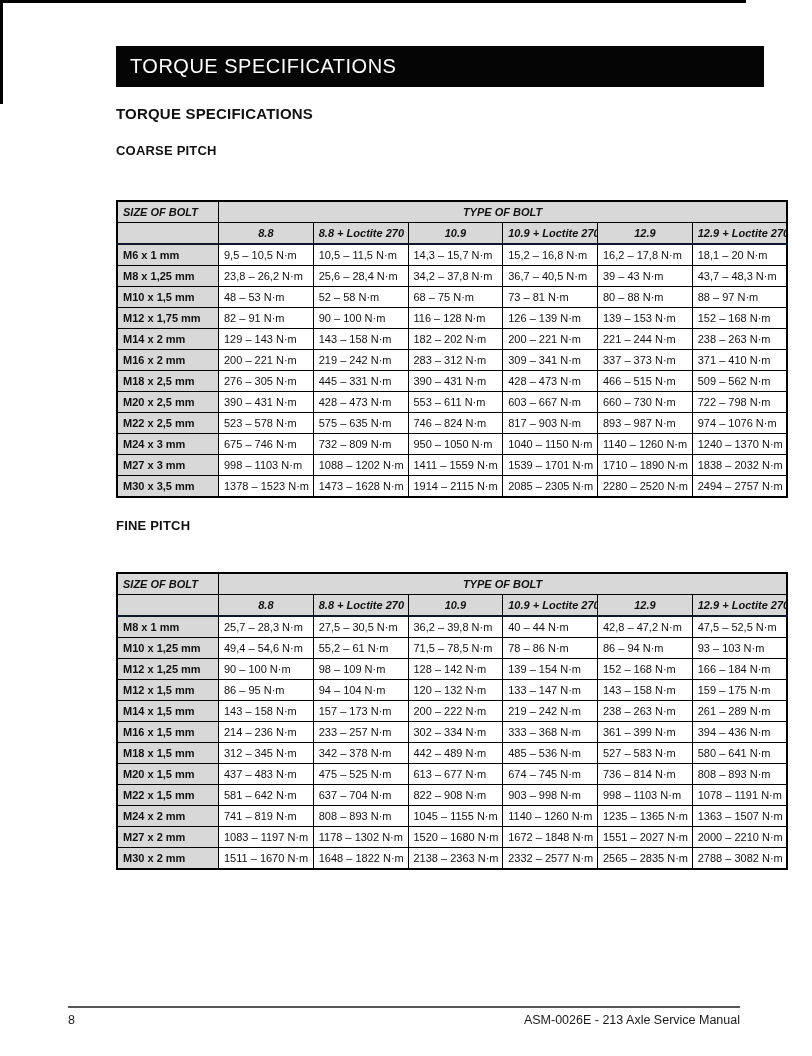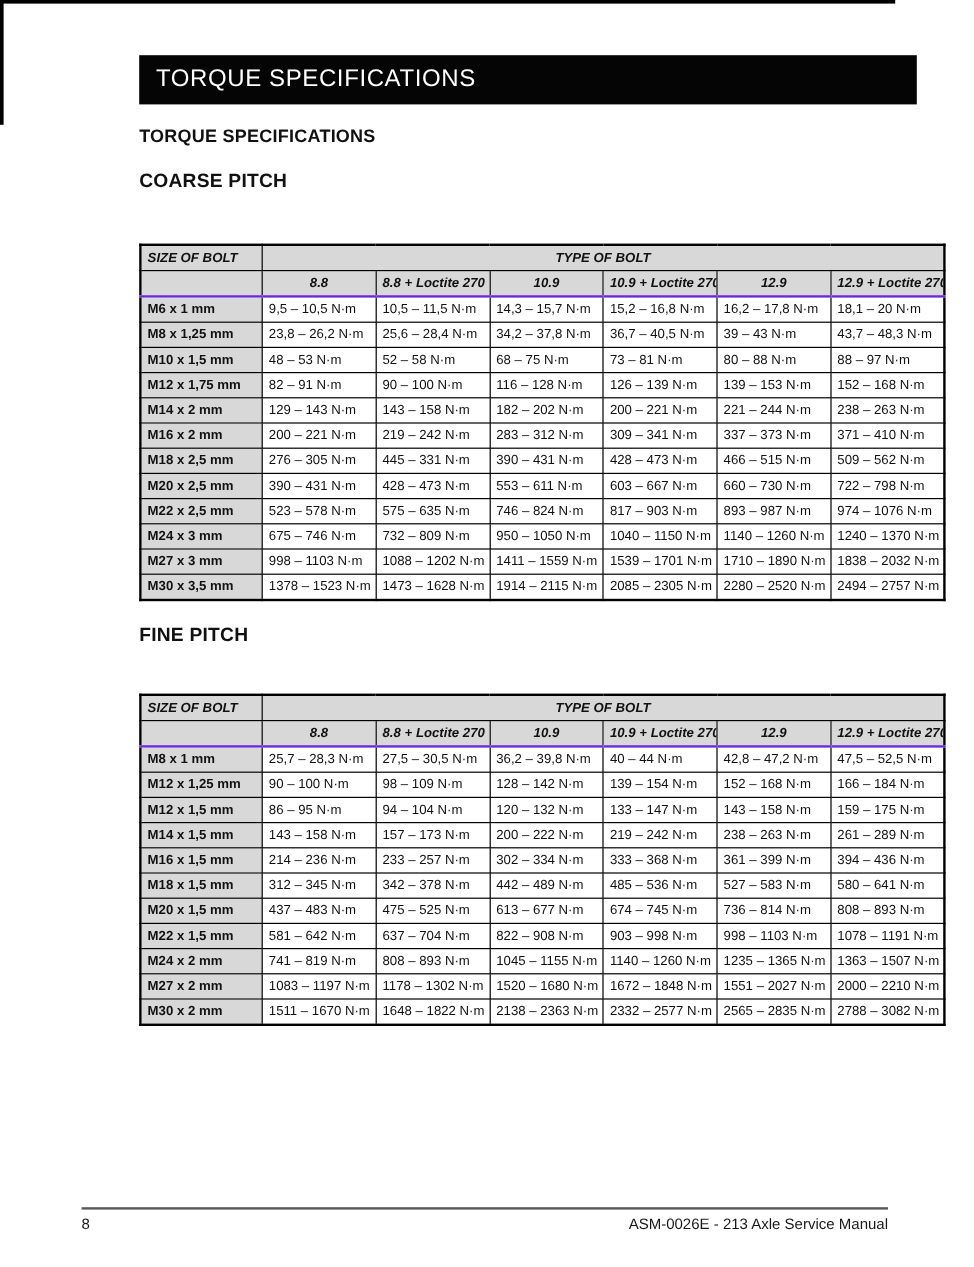--- a/index.html
+++ b/index.html
@@ -34,21 +34,21 @@
     box-sizing: border-box;
   }
   .section-title {
     margin: 18px 0 0 0;
     font-size: 15px;
     font-weight: bold;
     letter-spacing: 0.2px;
   }
   .pitch-heading {
     margin: 21px 0 0 0;
-    font-size: 16px;
+    font-size: 13px;
     font-weight: bold;
     letter-spacing: 0.2px;
   }
   .pitch-heading.fine { margin-top: 20px; }
   table.torque {
     margin-top: 42px;
     width: 672px;
     border-collapse: collapse;
     table-layout: fixed;
     border: 2px solid #000;
@@ -64,21 +64,21 @@
     white-space: nowrap;
     text-align: left;
     font-weight: normal;
     box-sizing: content-box;
   }
   table.torque thead th {
     background: #d8d8d8;
     font-weight: bold;
     font-style: italic;
   }
-  table.torque thead tr.grades th { text-align: center; border-bottom: 2px solid #6d28d9; }
+  table.torque thead tr.grades th { text-align: center; border-bottom: 2px solid #0f172a; }
   table.torque thead tr.top th.span-header { text-align: center; }
   table.torque thead th.corner { width: 90px; text-align: left; }
   table.torque tbody th.size-cell {
     background: #d8d8d8;
     font-weight: bold;
     text-align: left;
   }
   .footer {
     position: absolute; left: 68px; top: 1006px; width: 672px;
   }
@@ -260,20 +260,29 @@
         <tr>
           <th class="size-cell">M8 x 1 mm</th>
           <td>25,7 – 28,3 N·m</td>
           <td>27,5 – 30,5 N·m</td>
           <td>36,2 – 39,8 N·m</td>
           <td>40 – 44 N·m</td>
           <td>42,8 – 47,2 N·m</td>
           <td>47,5 – 52,5 N·m</td>
         </tr>
         <tr>
+          <th class="size-cell">M10 x 1,25 mm</th>
+          <td>49,4 – 54,6 N·m</td>
+          <td>55,2 – 61 N·m</td>
+          <td>71,5 – 78,5 N·m</td>
+          <td>78 – 86 N·m</td>
+          <td>86 – 94 N·m</td>
+          <td>93 – 103 N·m</td>
+        </tr>
+        <tr>
           <th class="size-cell">M12 x 1,25 mm</th>
           <td>90 – 100 N·m</td>
           <td>98 – 109 N·m</td>
           <td>128 – 142 N·m</td>
           <td>139 – 154 N·m</td>
           <td>152 – 168 N·m</td>
           <td>166 – 184 N·m</td>
         </tr>
         <tr>
           <th class="size-cell">M12 x 1,5 mm</th>

